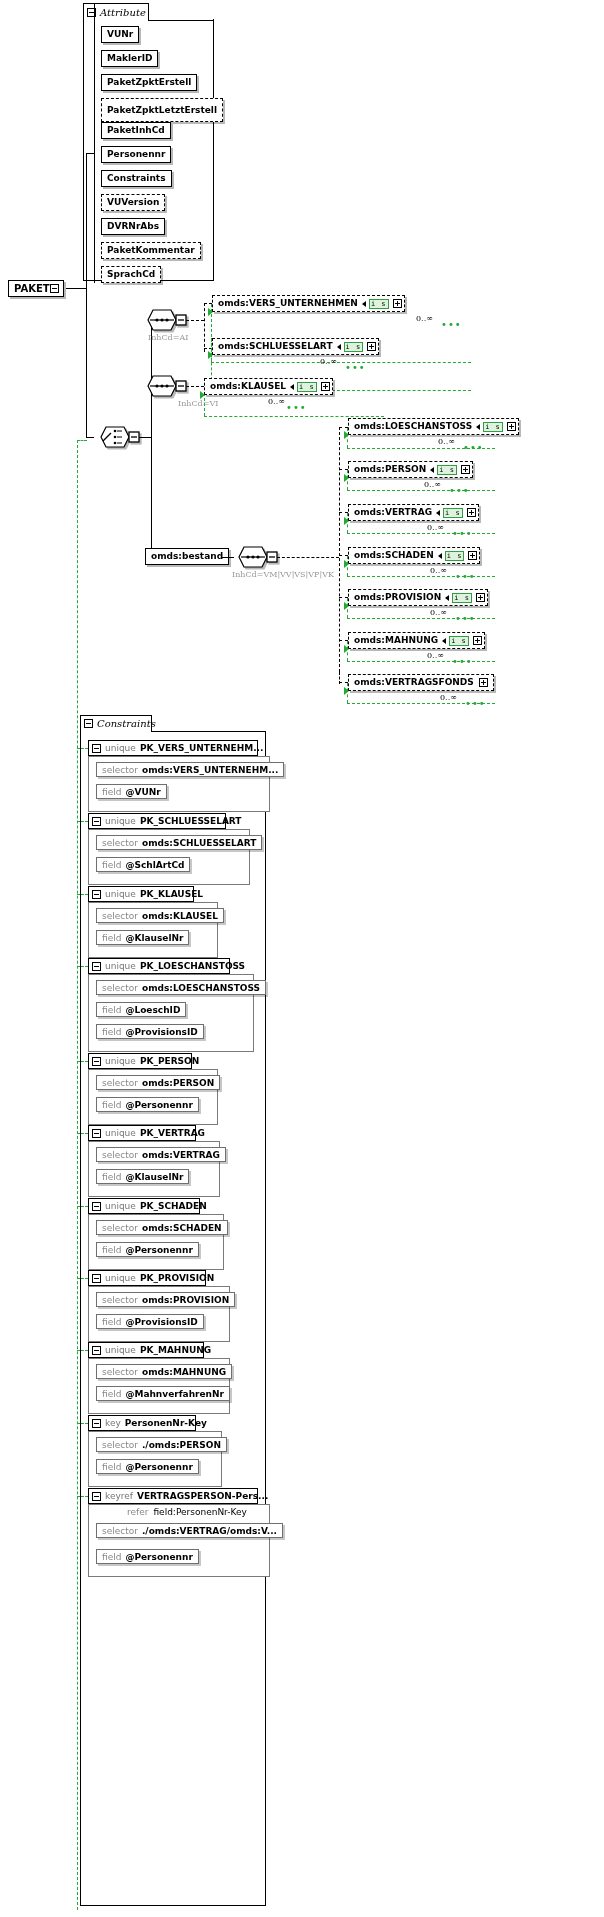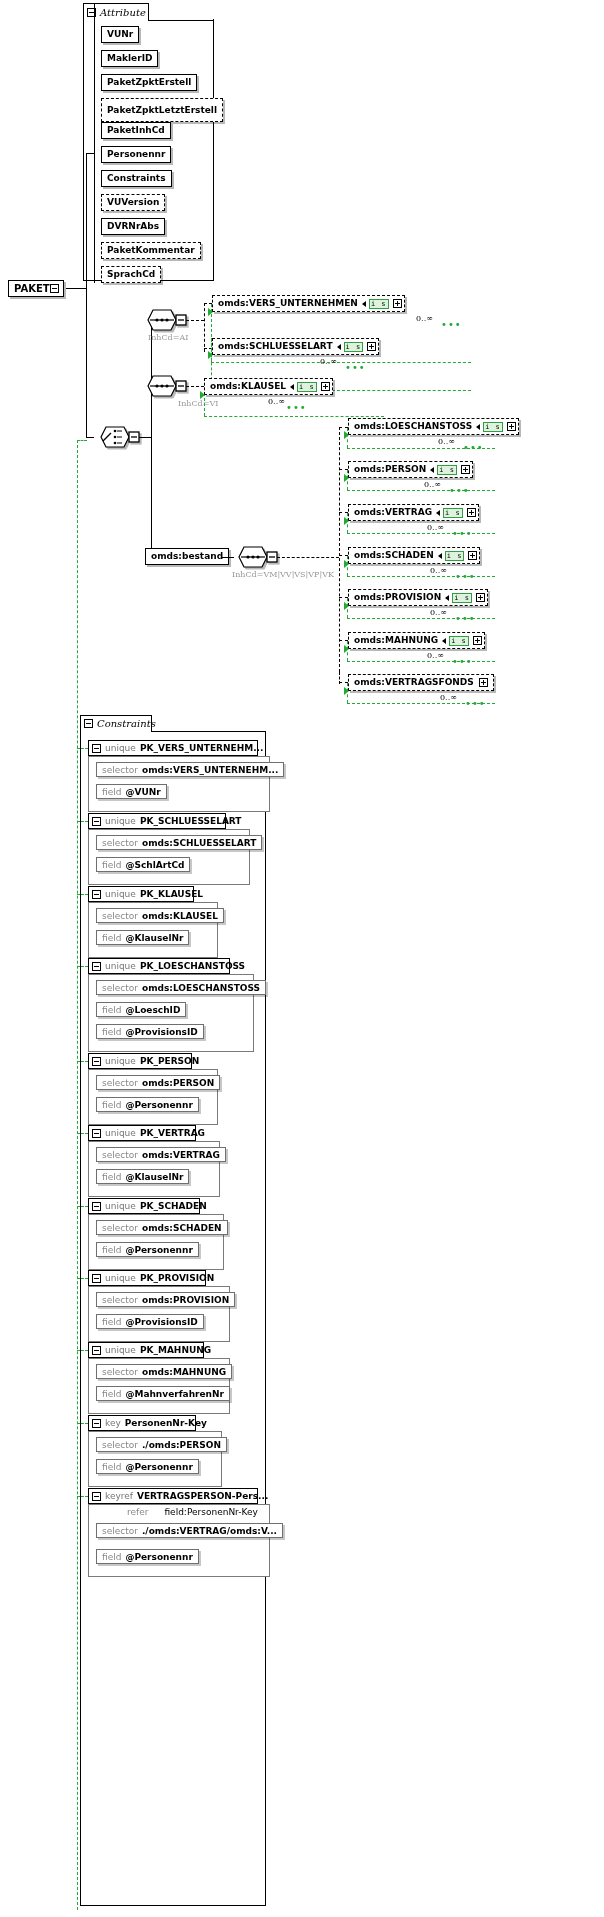--- a/index.html
+++ b/index.html
@@ -128,21 +128,21 @@
   .cfield {
     position:absolute; background:#fff; border:1px solid #6f6f6f;
     height:15px; display:flex; align-items:center; gap:4px;
     padding:0 5px; white-space:nowrap; font-size:9px;
     box-shadow:2px 2px 0 rgba(0,0,0,0.22);
   }
   .cfield .k { color:#888; font-weight:normal; }
   .cfield .v { color:#000; font-weight:bold; }
   .crefer {
     position:absolute; white-space:nowrap; font-size:9px;
-    display:flex; gap:16px; align-items:center;padding-left:31px;
+    display:flex; gap:5px; align-items:center;padding-left:31px;
   }
   .crefer .k { color:#888; }
   .crefer .v { color:#000; }
 
   .root-label { font-weight:bold; font-size:10px; }
 </style>
 </head>
 <body>
 
 <div class="node solid" style="left:8px; top:280px; width:56px; height:17px; padding-left:5px; padding-right:3px; justify-content:flex-start;">

